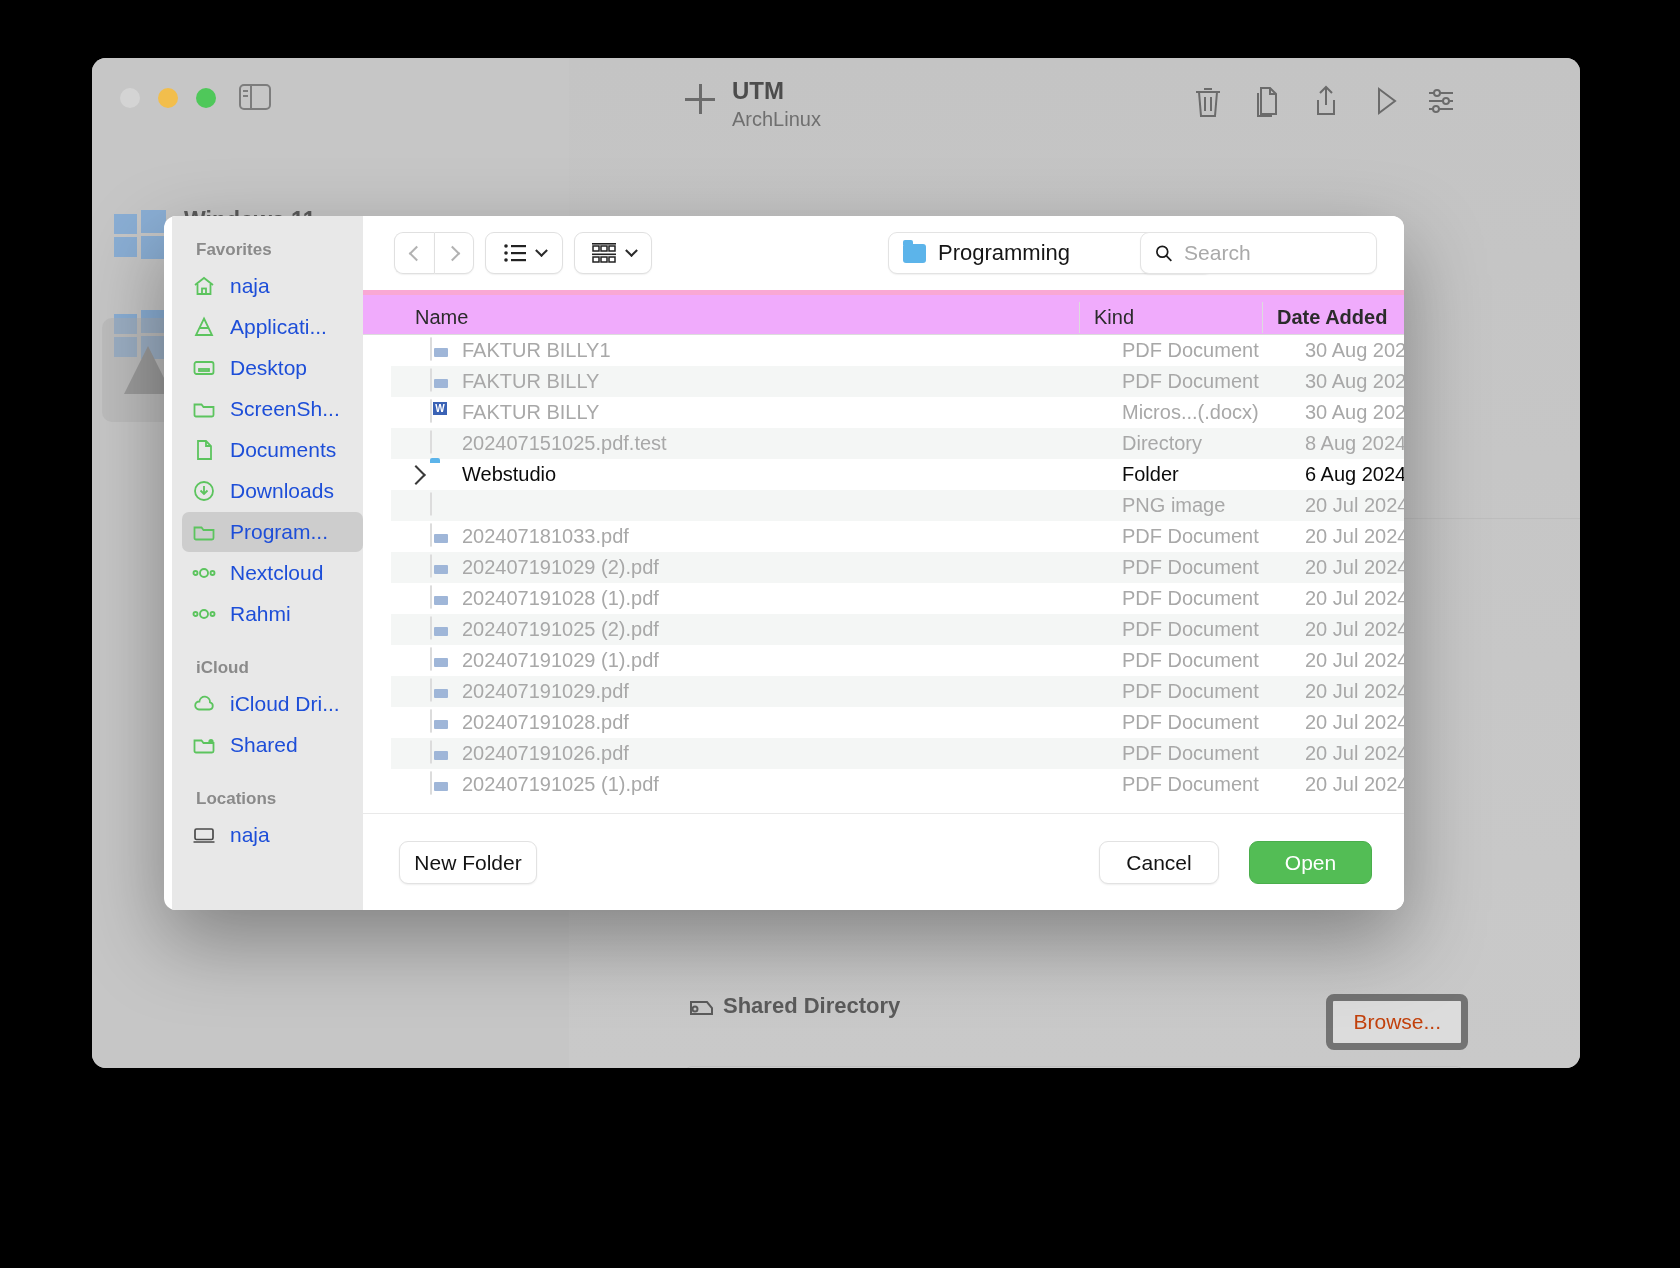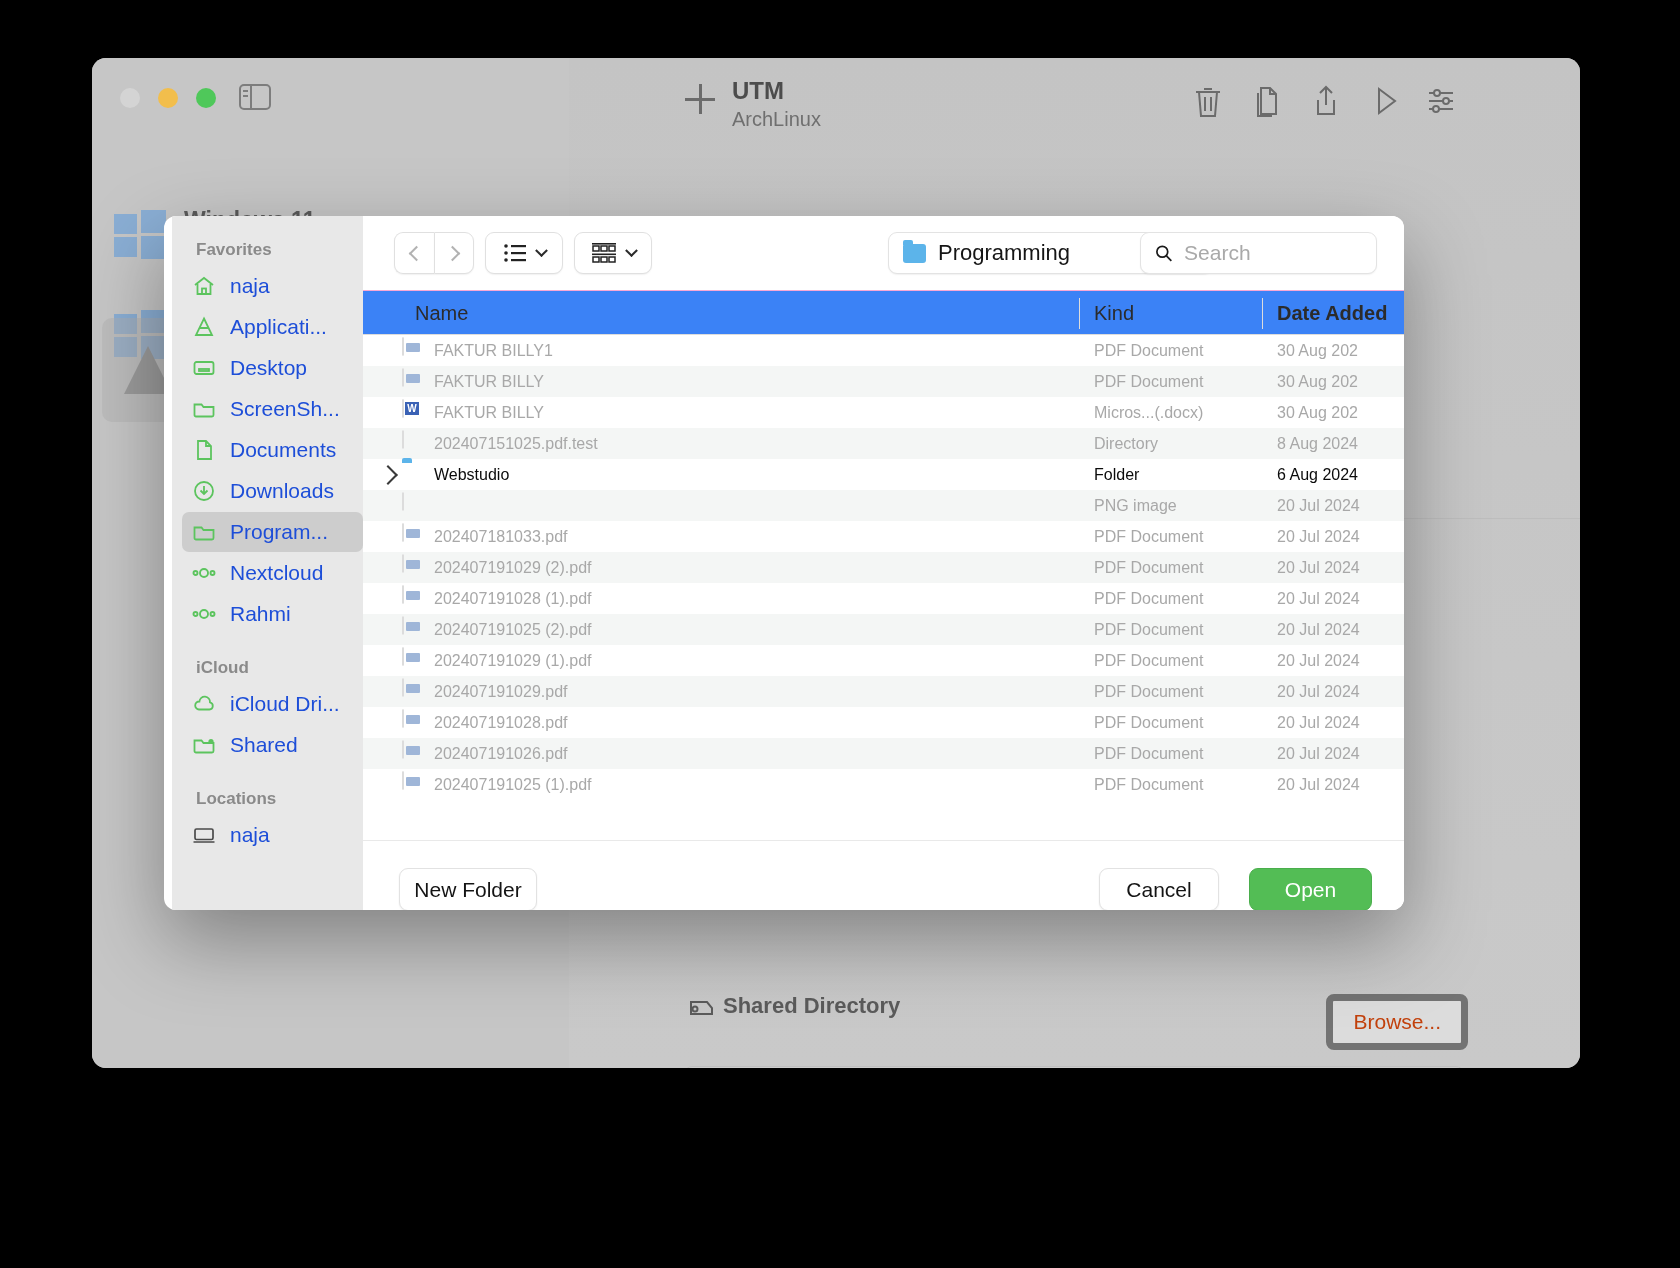--- a/index.html
+++ b/index.html
@@ -207,37 +207,37 @@
   }
   #search-field input {
     border: none; outline: none; font-size: 21px; color: #111;
     font-family: "Liberation Sans", sans-serif; width: 100%; background: transparent;
   }
   #search-field input::placeholder { color: #a9a9a9; }
 
   
   #tbl-head {
     position: absolute; left: 0; top: 74px; width: 100%; height: 45px;
-    border-top: 1px solid #f9a8d4; border-bottom: 1px solid #dcdcdc;
-    background: #3b82f6;
+    border-top: 5px solid #f9a8d4; border-bottom: 1px solid #dcdcdc;
+    background: #f0abfc;
   }
   .th { position: absolute; top: 11px; font-size: 20px; color: #2b2b2b; }
   #th-name { left: 52px; }
   #th-kind { left: 731px; }
   #th-date { left: 914px; font-weight: bold; }
   .th-sep { position: absolute; top: 7px; width: 1px; height: 31px; background: #dcdcdc; }
   #sep1 { left: 716px; } #sep2 { left: 899px; }
 
   #tbl-body {
     position: absolute; left: 0; top: 119px; right: 0; bottom: 97px;
     overflow: hidden;
   }
   .row {
     position: relative; height: 31px; display: flex; align-items: center;
-    font-size: 16px; color: #a8a8a8;
+    font-size: 20px; color: #a8a8a8; margin-left: 28px;
   }
   .row.alt { background: #f4f6f5; }
   .row.enabled { color: #101010; }
   .row .disclosure {
     position: absolute; left: 18px; width: 14px; height: 14px;
     border-right: 2.2px solid #3a3a3a; border-top: 2.2px solid #3a3a3a;
     transform: rotate(45deg);
   }
   .row .ficon { position: absolute; left: 39px; width: 21px; height: 25px; }
   .row .fname { position: absolute; left: 71px; white-space: nowrap; }
@@ -268,21 +268,21 @@
     width: 23px; height: 19px; position: relative;
     background: #5cb4ea; border-radius: 2px 3px 3px 3px;
   }
   .folder-ic::before {
     content:""; position:absolute; left:0; top:-4px; width:10px; height:5px;
     background:#5cb4ea; border-radius:2px 2px 0 0;
   }
 
   
   #dlg-footer {
-    position: absolute; left: 0; bottom: 0; width: 100%; height: 70px;
+    position: absolute; left: 0; bottom: 0; width: 100%; height: 97px;
     background: #fff; border-top: 1px solid #e9e9e9;
   }
   .fbtn {
     position: absolute; top: 27px; height: 43px;
     border-radius: 9px; font-size: 21px; display: flex;
     align-items: center; justify-content: center;
     font-family: "Liberation Sans", sans-serif;
   }
   #btn-newfolder { left: 36px; width: 138px; background:#fff; border:1px solid #e2e2e2; color:#141414;
     box-shadow: 0 1px 2px rgba(0,0,0,.07); }

